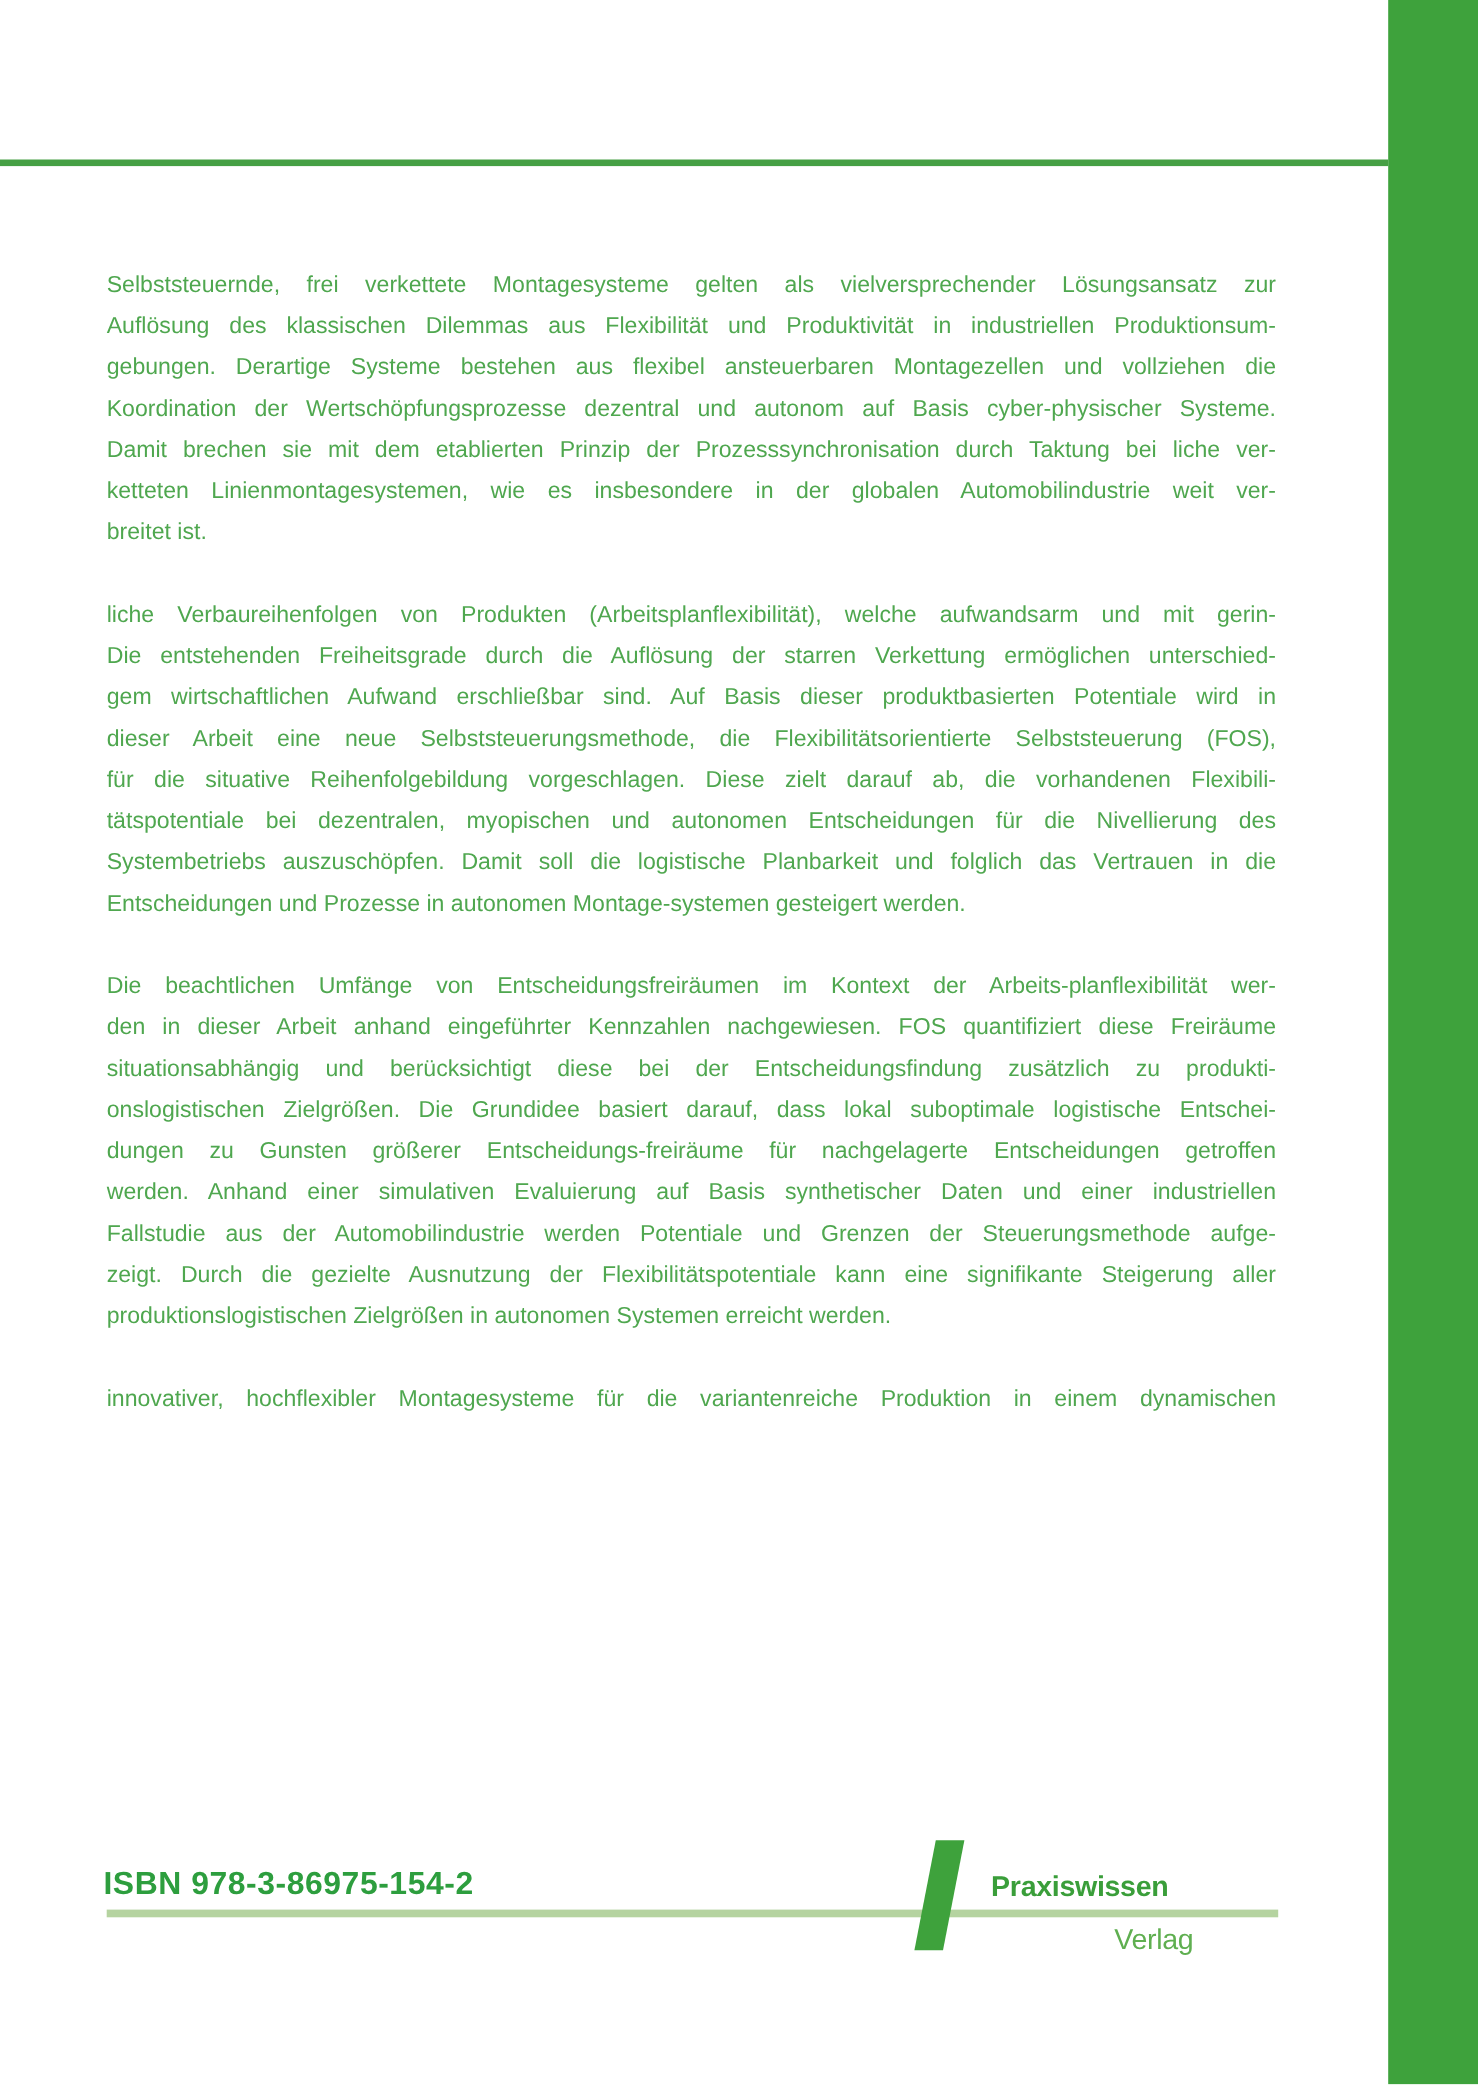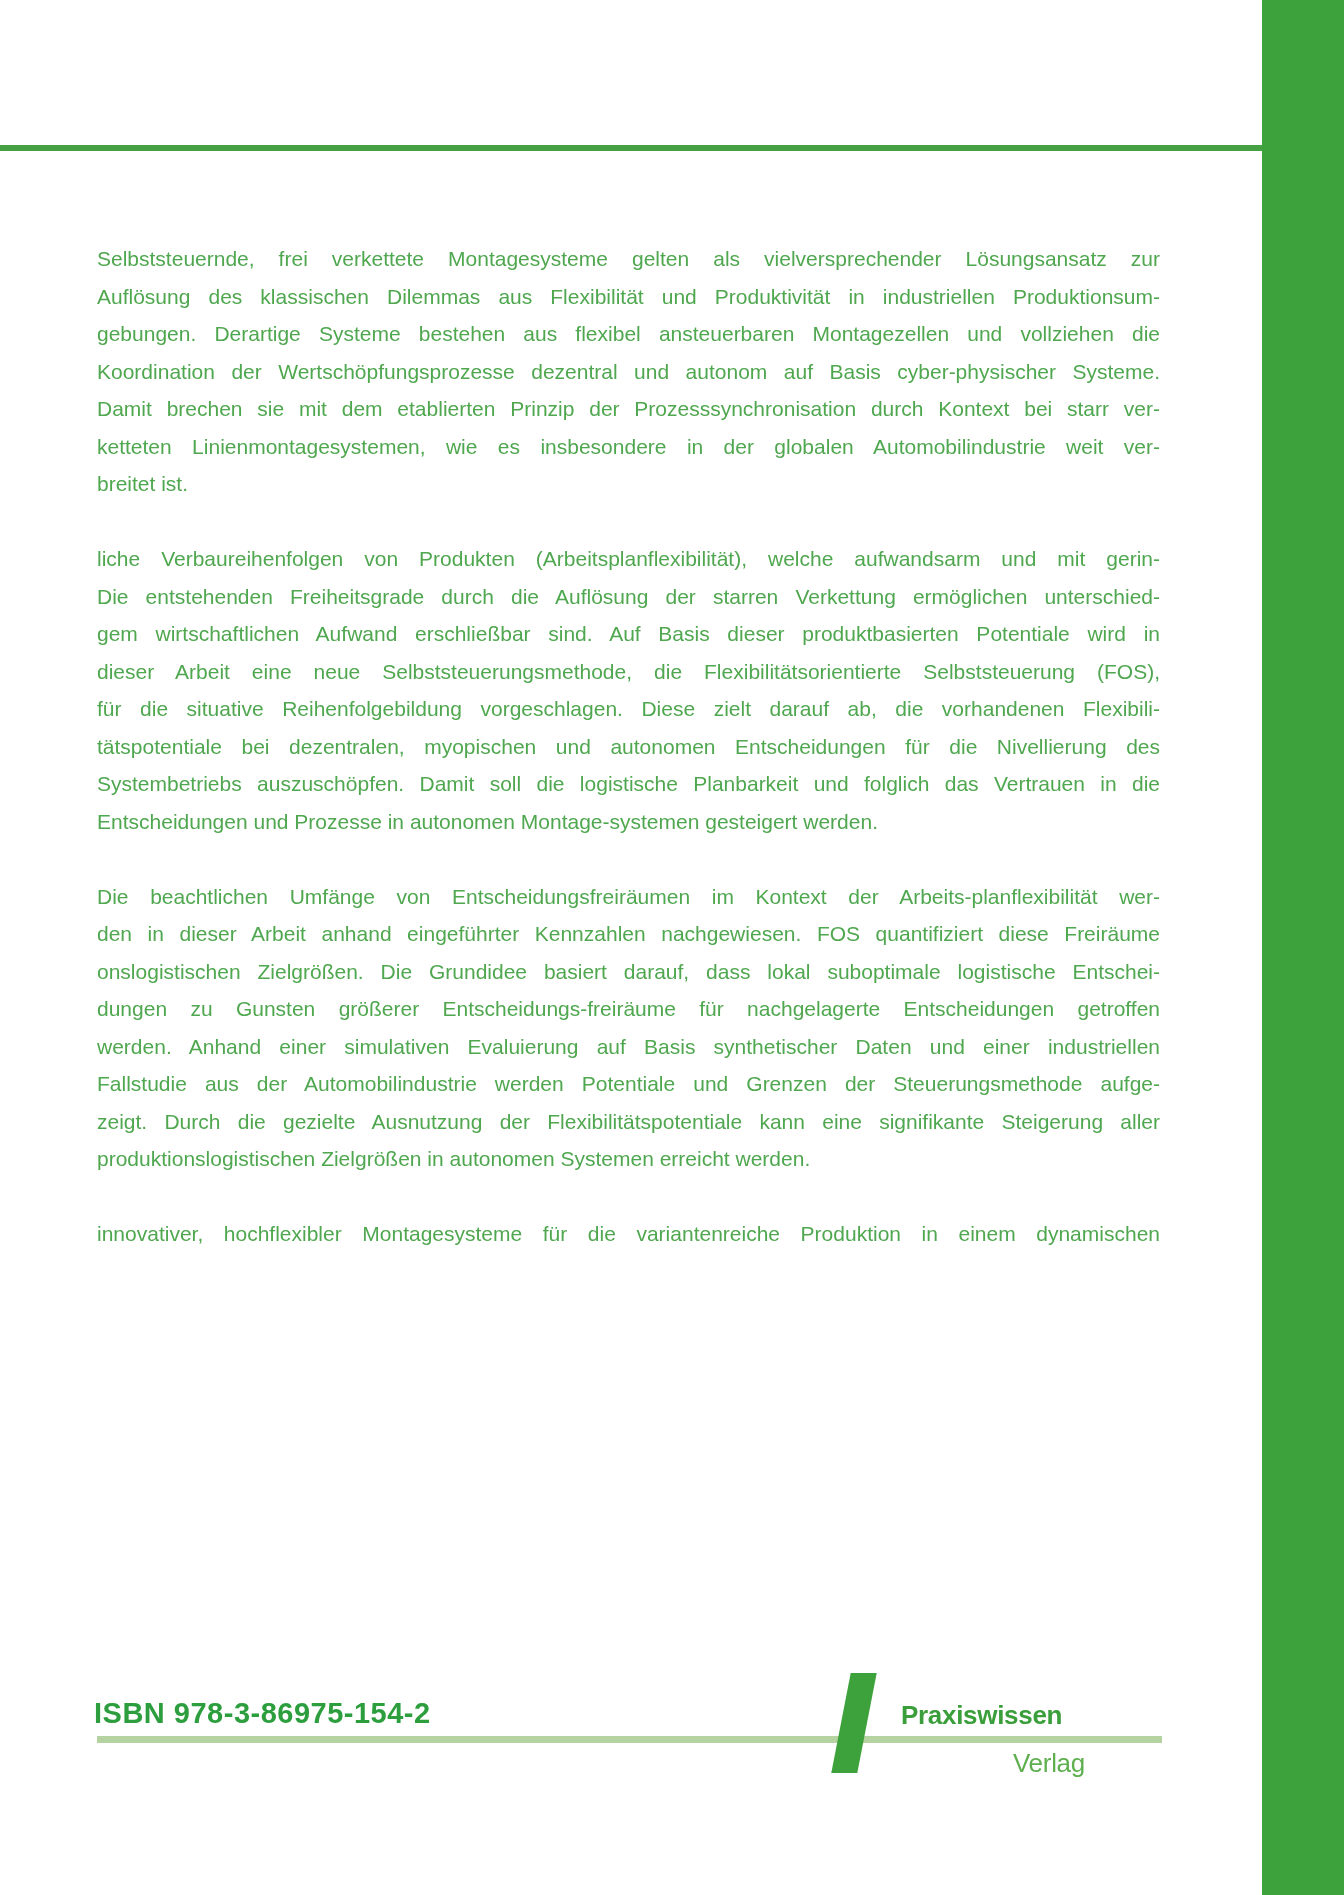--- a/index.html
+++ b/index.html
@@ -101,37 +101,38 @@
 <div class="page">
   <div class="top-rule"></div>
   <div class="side-bar"></div>
 
   <main class="abstract" id="abstract">
       <div class="para">
         <div class="line">Selbststeuernde, frei verkettete Montagesysteme gelten als vielversprechender Lösungsansatz zur</div>
         <div class="line">Auflösung des klassischen Dilemmas aus Flexibilität und Produktivität in industriellen Produktionsum-</div>
         <div class="line">gebungen. Derartige Systeme bestehen aus flexibel ansteuerbaren Montagezellen und vollziehen die</div>
         <div class="line">Koordination der Wertschöpfungsprozesse dezentral und autonom auf Basis cyber-physischer Systeme.</div>
-        <div class="line">Damit brechen sie mit dem etablierten Prinzip der Prozesssynchronisation durch Kontext bei starr ver-</div>
+        <div class="line">Damit brechen sie mit dem etablierten Prinzip der Prozesssynchronisation durch Taktung bei liche ver-</div>
         <div class="line">ketteten Linienmontagesystemen, wie es insbesondere in der globalen Automobilindustrie weit ver-</div>
         <div class="line last">breitet ist.</div>
       </div>
       <div class="para">
         <div class="line">liche Verbaureihenfolgen von Produkten (Arbeitsplanflexibilität), welche aufwandsarm und mit gerin-</div>
         <div class="line">Die entstehenden Freiheitsgrade durch die Auflösung der starren Verkettung ermöglichen unterschied-</div>
         <div class="line">gem wirtschaftlichen Aufwand erschließbar sind. Auf Basis dieser produktbasierten Potentiale wird in</div>
         <div class="line">dieser Arbeit eine neue Selbststeuerungsmethode, die Flexibilitätsorientierte Selbststeuerung (FOS),</div>
         <div class="line">für die situative Reihenfolgebildung vorgeschlagen. Diese zielt darauf ab, die vorhandenen Flexibili-</div>
         <div class="line">tätspotentiale bei dezentralen, myopischen und autonomen Entscheidungen für die Nivellierung des</div>
         <div class="line">Systembetriebs auszuschöpfen. Damit soll die logistische Planbarkeit und folglich das Vertrauen in die</div>
         <div class="line last">Entscheidungen und Prozesse in autonomen Montage-systemen gesteigert werden.</div>
       </div>
       <div class="para">
         <div class="line">Die beachtlichen Umfänge von Entscheidungsfreiräumen im Kontext der Arbeits-planflexibilität wer-</div>
         <div class="line">den in dieser Arbeit anhand eingeführter Kennzahlen nachgewiesen. FOS quantifiziert diese Freiräume</div>
+        <div class="line">situationsabhängig und berücksichtigt diese bei der Entscheidungsfindung zusätzlich zu produkti-</div>
         <div class="line">onslogistischen Zielgrößen. Die Grundidee basiert darauf, dass lokal suboptimale logistische Entschei-</div>
         <div class="line">dungen zu Gunsten größerer Entscheidungs-freiräume für nachgelagerte Entscheidungen getroffen</div>
         <div class="line">werden. Anhand einer simulativen Evaluierung auf Basis synthetischer Daten und einer industriellen</div>
         <div class="line">Fallstudie aus der Automobilindustrie werden Potentiale und Grenzen der Steuerungsmethode aufge-</div>
         <div class="line">zeigt. Durch die gezielte Ausnutzung der Flexibilitätspotentiale kann eine signifikante Steigerung aller</div>
         <div class="line last">produktionslogistischen Zielgrößen in autonomen Systemen erreicht werden.</div>
       </div>
       <div class="para">
         <div class="line">innovativer, hochflexibler Montagesysteme für die variantenreiche Produktion in einem dynamischen</div>
       </div>

